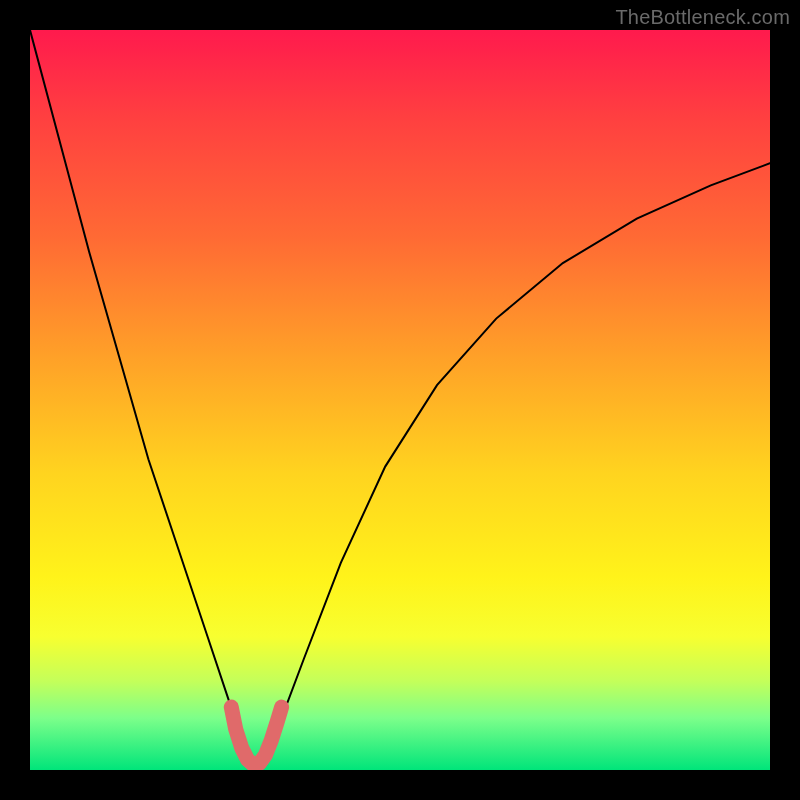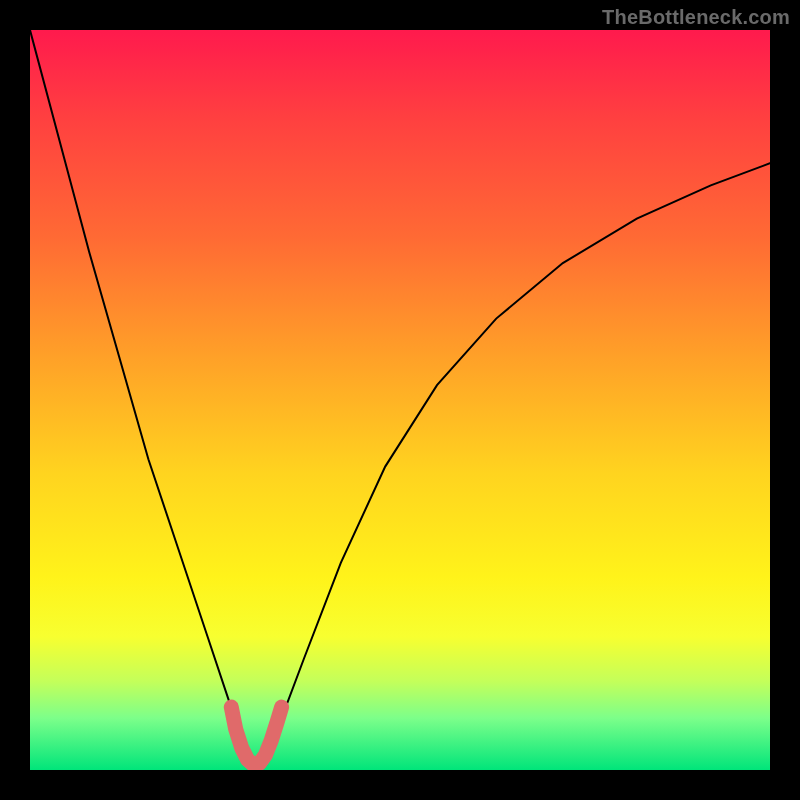--- a/index.html
+++ b/index.html
@@ -43,21 +43,21 @@
     top: 0;
     width: 740px;
     height: 740px;
   }
   .watermark {
     position: absolute;
     top: 6px;
     right: 10px;
     color: #6a6a6a;
     font-size: 20px;
-    font-weight: 700;
+    font-weight: 400;
     letter-spacing: 0.2px;
   }
 </style>
 </head>
 <body>
 
 <div class="frame">
 
   <div class="plot-area">
     <svg class="curve-svg" viewBox="0 0 740 740" preserveAspectRatio="none">

